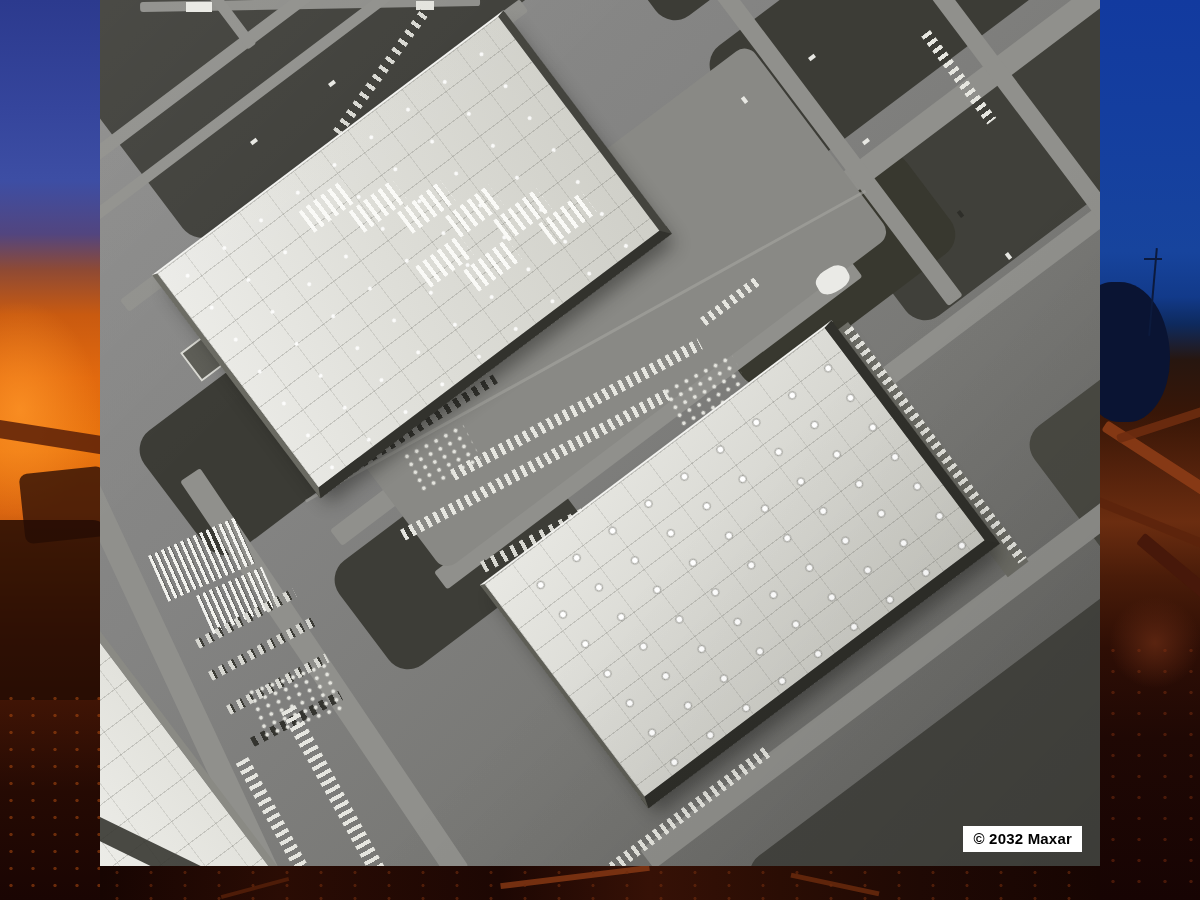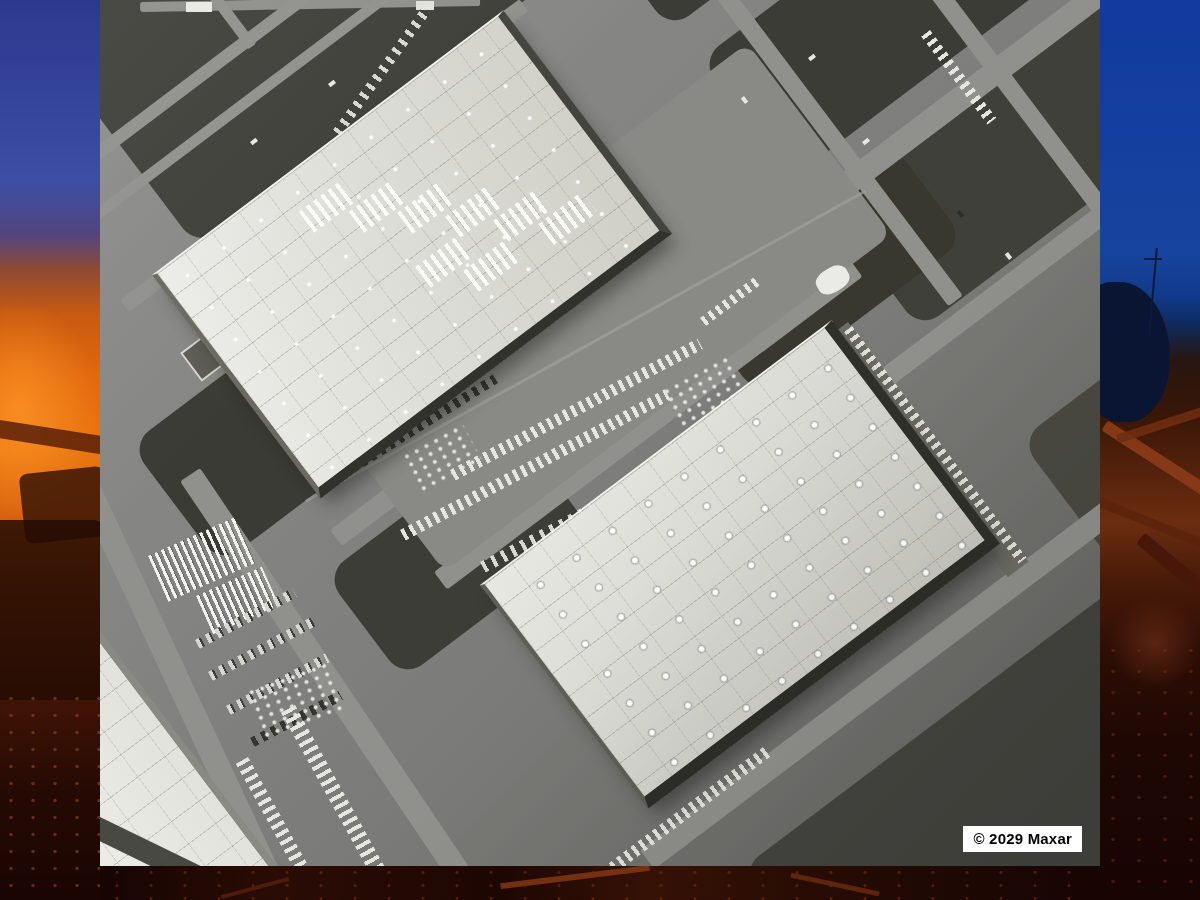--- a/index.html
+++ b/index.html
@@ -181,17 +181,17 @@
     </div>
 
     <div class="roofB bldg">
       <div class="truss"></div>
       <div class="skylights"></div>
     </div>
 
     <div class="vignette"></div>
 
     <div class="wm">
-      <span>© 2029 Maxar</span>
+      <span>© 2032 Maxar</span>
     </div>
   </div>
 
 </div>
 
 </body></html>

